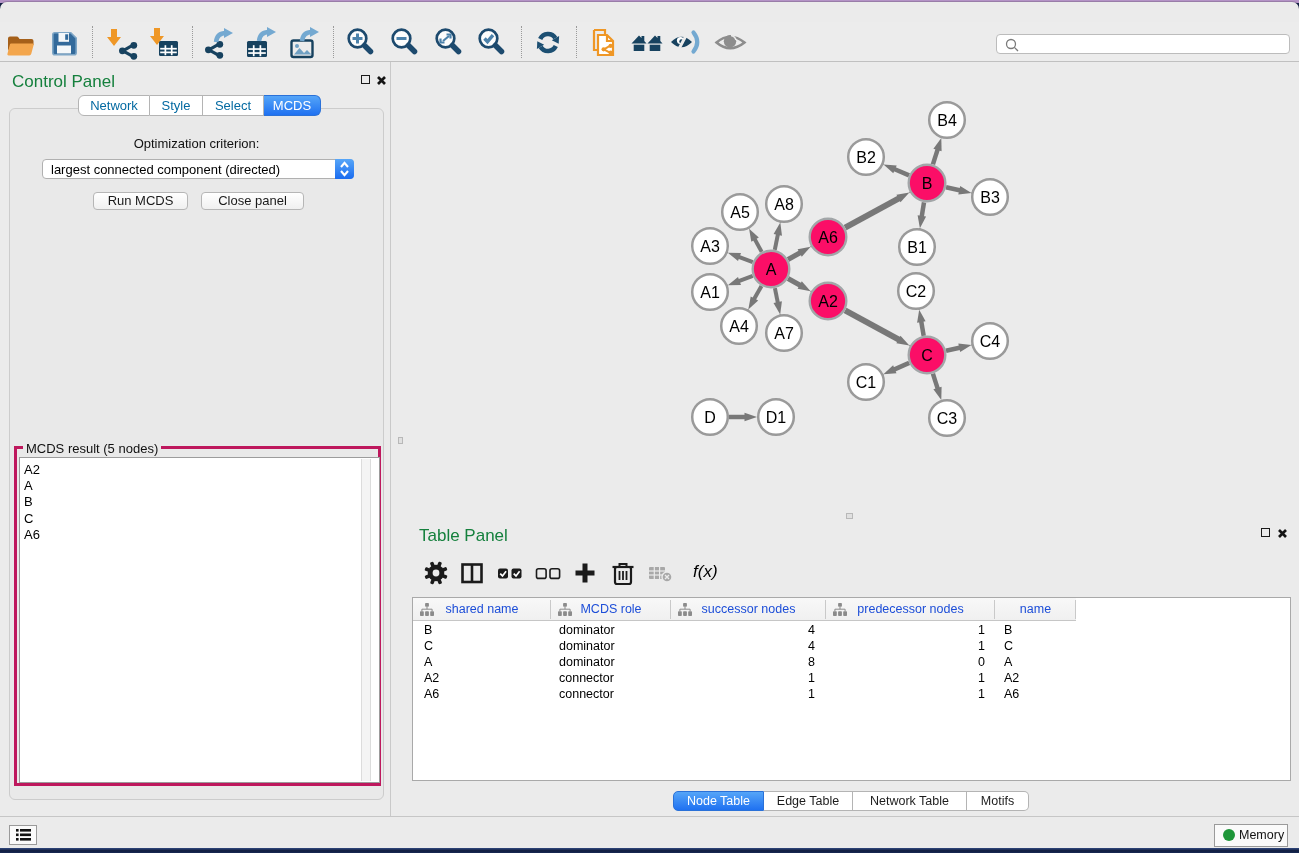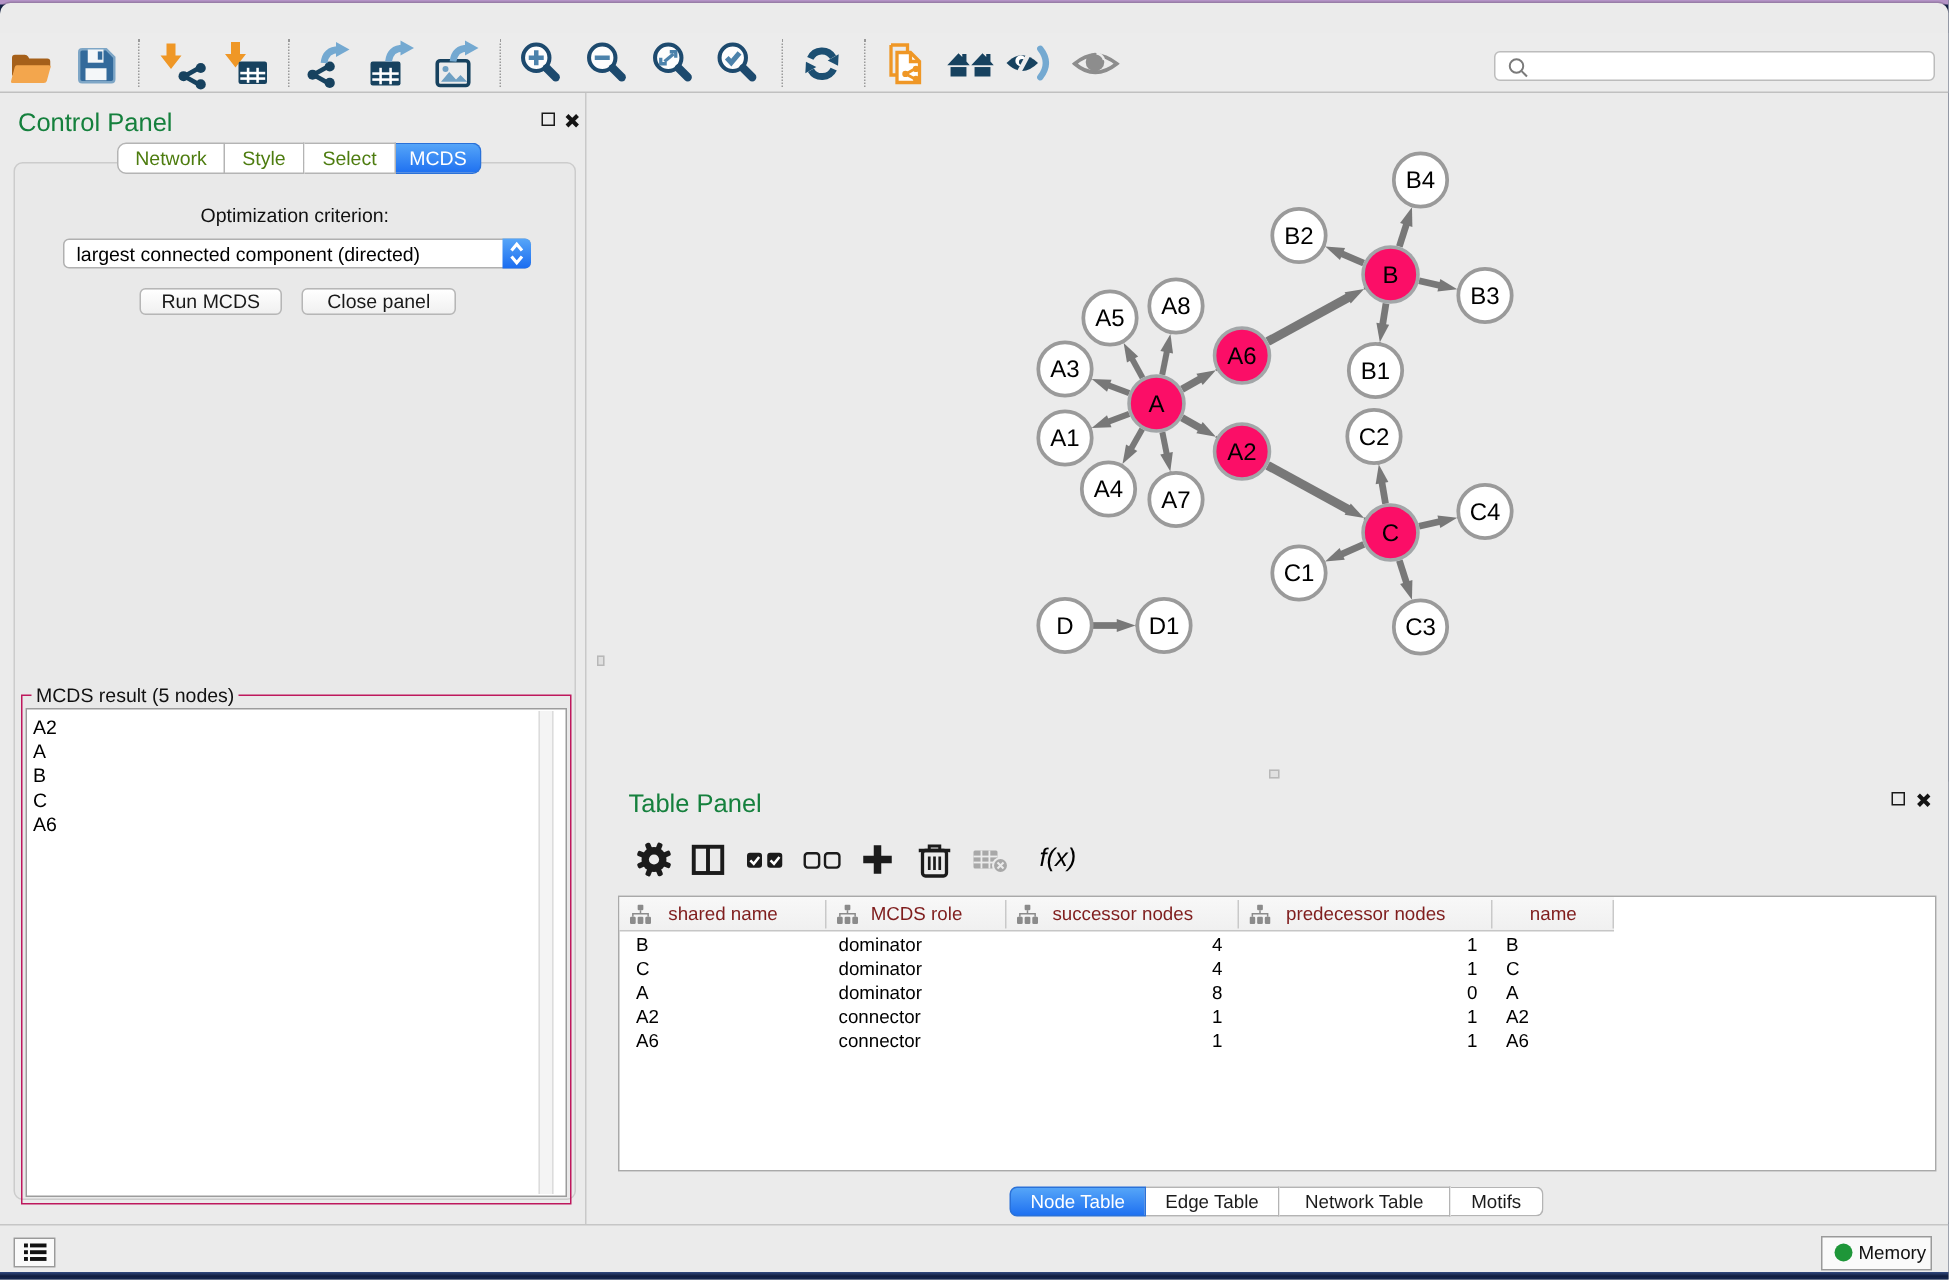--- a/index.html
+++ b/index.html
@@ -19,43 +19,43 @@
 .toolbar { position:absolute; left:0; top:20px; width:100%; height:40px; background:#ececec; border-bottom:1px solid #c0c0c0; }
 .sep { position:absolute; top:4px; height:32px; width:0; border-left:1px dotted #9a9a9a; }
 .ticon { position:absolute; top:4px; width:34px; height:34px; }
 .searchbox { position:absolute; left:996px; top:11.5px; width:294px; height:20px; background:#fff; border:1px solid #bcbcbc; border-radius:4px; }
 
 .cpanel { position:absolute; left:0; top:60px; width:391px; height:754px; background:#ebebeb; border-right:1px solid #c9c9c9; }
 .paneltitle { font-size:17px; color:#15803d; }
 .floatbox { position:absolute; width:9px; height:9px; border:1.4px solid #1a1a1a; background:transparent; }
 .innerpanel { position:absolute; left:9px; top:46px; width:375px; height:692px; background:#e9e9e9; border:1px solid #cccccc; border-radius:6px; }
 .tabstrip { position:absolute; display:flex; font-size:13px; }
-.tab { height:21px; line-height:19px; text-align:center; background:#fff; border:1px solid #b4b4b4; border-left:none; color:#4d7c0f; }
+.tab { height:21px; line-height:19px; text-align:center; background:#fff; border:1px solid #b4b4b4; border-left:none; color:#0369a1; }
 .tab.first { border-left:1px solid #b4b4b4; border-radius:6px 0 0 6px; }
 .tab.last { border-radius:0 6px 6px 0; }
 .tab.sel { background:linear-gradient(#55a5f8,#1f71f1); color:#fff; border-color:#2a71d8; }
 .btn { position:absolute; height:18px; background:linear-gradient(#ffffff,#f0f0f0); border:1px solid #b6b6b6; border-radius:4px; font-size:13px; color:#1a1a1a; text-align:center; line-height:16px; }
-.mcdsfield { position:absolute; left:14px; top:401px; width:367px; height:340px; border:1px solid #be185d; }
+.mcdsfield { position:absolute; left:14px; top:384px; width:367px; height:340px; border:3px solid #be185d; }
 .mcdslegend { position:absolute; left:6px; top:-8px; background:#e9e9e9; padding:0 3px; font-size:13px; color:#111; }
 .mcdslist { position:absolute; left:2px; top:8px; width:361px; height:326px; background:#fff; border:1px solid #9c9c9c; font-size:13px; color:#000; }
 .mcdslist .mi { padding-left:4px; height:16.1px; line-height:16.1px; }
 .mcdsscroll { position:absolute; left:341px; top:1px; width:10px; height:322px; background:#f4f4f4; border-left:1px solid #dcdcdc; border-right:1px solid #dcdcdc; }
 
 .netframe { position:absolute; left:404px; top:63.5px; width:891px; height:446px; background:#fff; border:1px solid #989898; }
 .nettitle { position:absolute; left:0; top:0; width:100%; height:20px; background:linear-gradient(#fafafa,#d9d9d9); border-bottom:1px solid #ababab; }
 .ntl { position:absolute; top:4px; width:12px; height:12px; border-radius:50%; }
 .ntl.r { left:8px; background:#f4615c; border:0.5px solid #dd4f49; }
 .ntl.y { left:28px; background:#f6be35; border:0.5px solid #e0a62c; }
 .ntl.g { left:48px; background:#32c445; border:0.5px solid #27a937; }
 .netname { position:absolute; top:3px; width:100%; text-align:center; font-size:13px; font-weight:bold; color:#333; }
 
 .tpanel { position:absolute; left:403px; top:519px; width:896px; height:294px; background:#ebebeb; }
 .ttable { position:absolute; left:412px; top:595px; width:879px; height:184px; background:#fff; border:1px solid #a9a9a9; }
 .thead { position:absolute; left:0; top:0; height:23px; background:linear-gradient(#f8f8f8,#f0f0f0); border-bottom:1px solid #c6c6c6; }
-.thcell { position:absolute; top:0; height:23px; font-size:12.5px; color:#7f1d1d; }
+.thcell { position:absolute; top:0; height:23px; font-size:12.5px; color:#1d4ed8; }
 .thcell .lbl { position:absolute; width:100%; text-align:center; top:4px; }
 .thline { position:absolute; top:2px; height:19px; width:1px; background:#c9c9c9; }
 .trow { position:absolute; font-size:12.5px; color:#000; height:16px; line-height:16px; }
 .num { text-align:right; }
 .tabstrip2 { position:absolute; display:flex; font-size:12.5px; }
 .tab2 { height:20px; line-height:19px; text-align:center; background:#fff; border:1px solid #b4b4b4; border-left:none; color:#1c1c1c; }
 .tab2.first { border-left:1px solid #b4b4b4; border-radius:5px 0 0 5px; }
 .tab2.last { border-radius:0 5px 5px 0; }
 .tab2.sel { background:linear-gradient(#55a5f8,#1f71f1); color:#fff; border-color:#2a71d8; }
 

